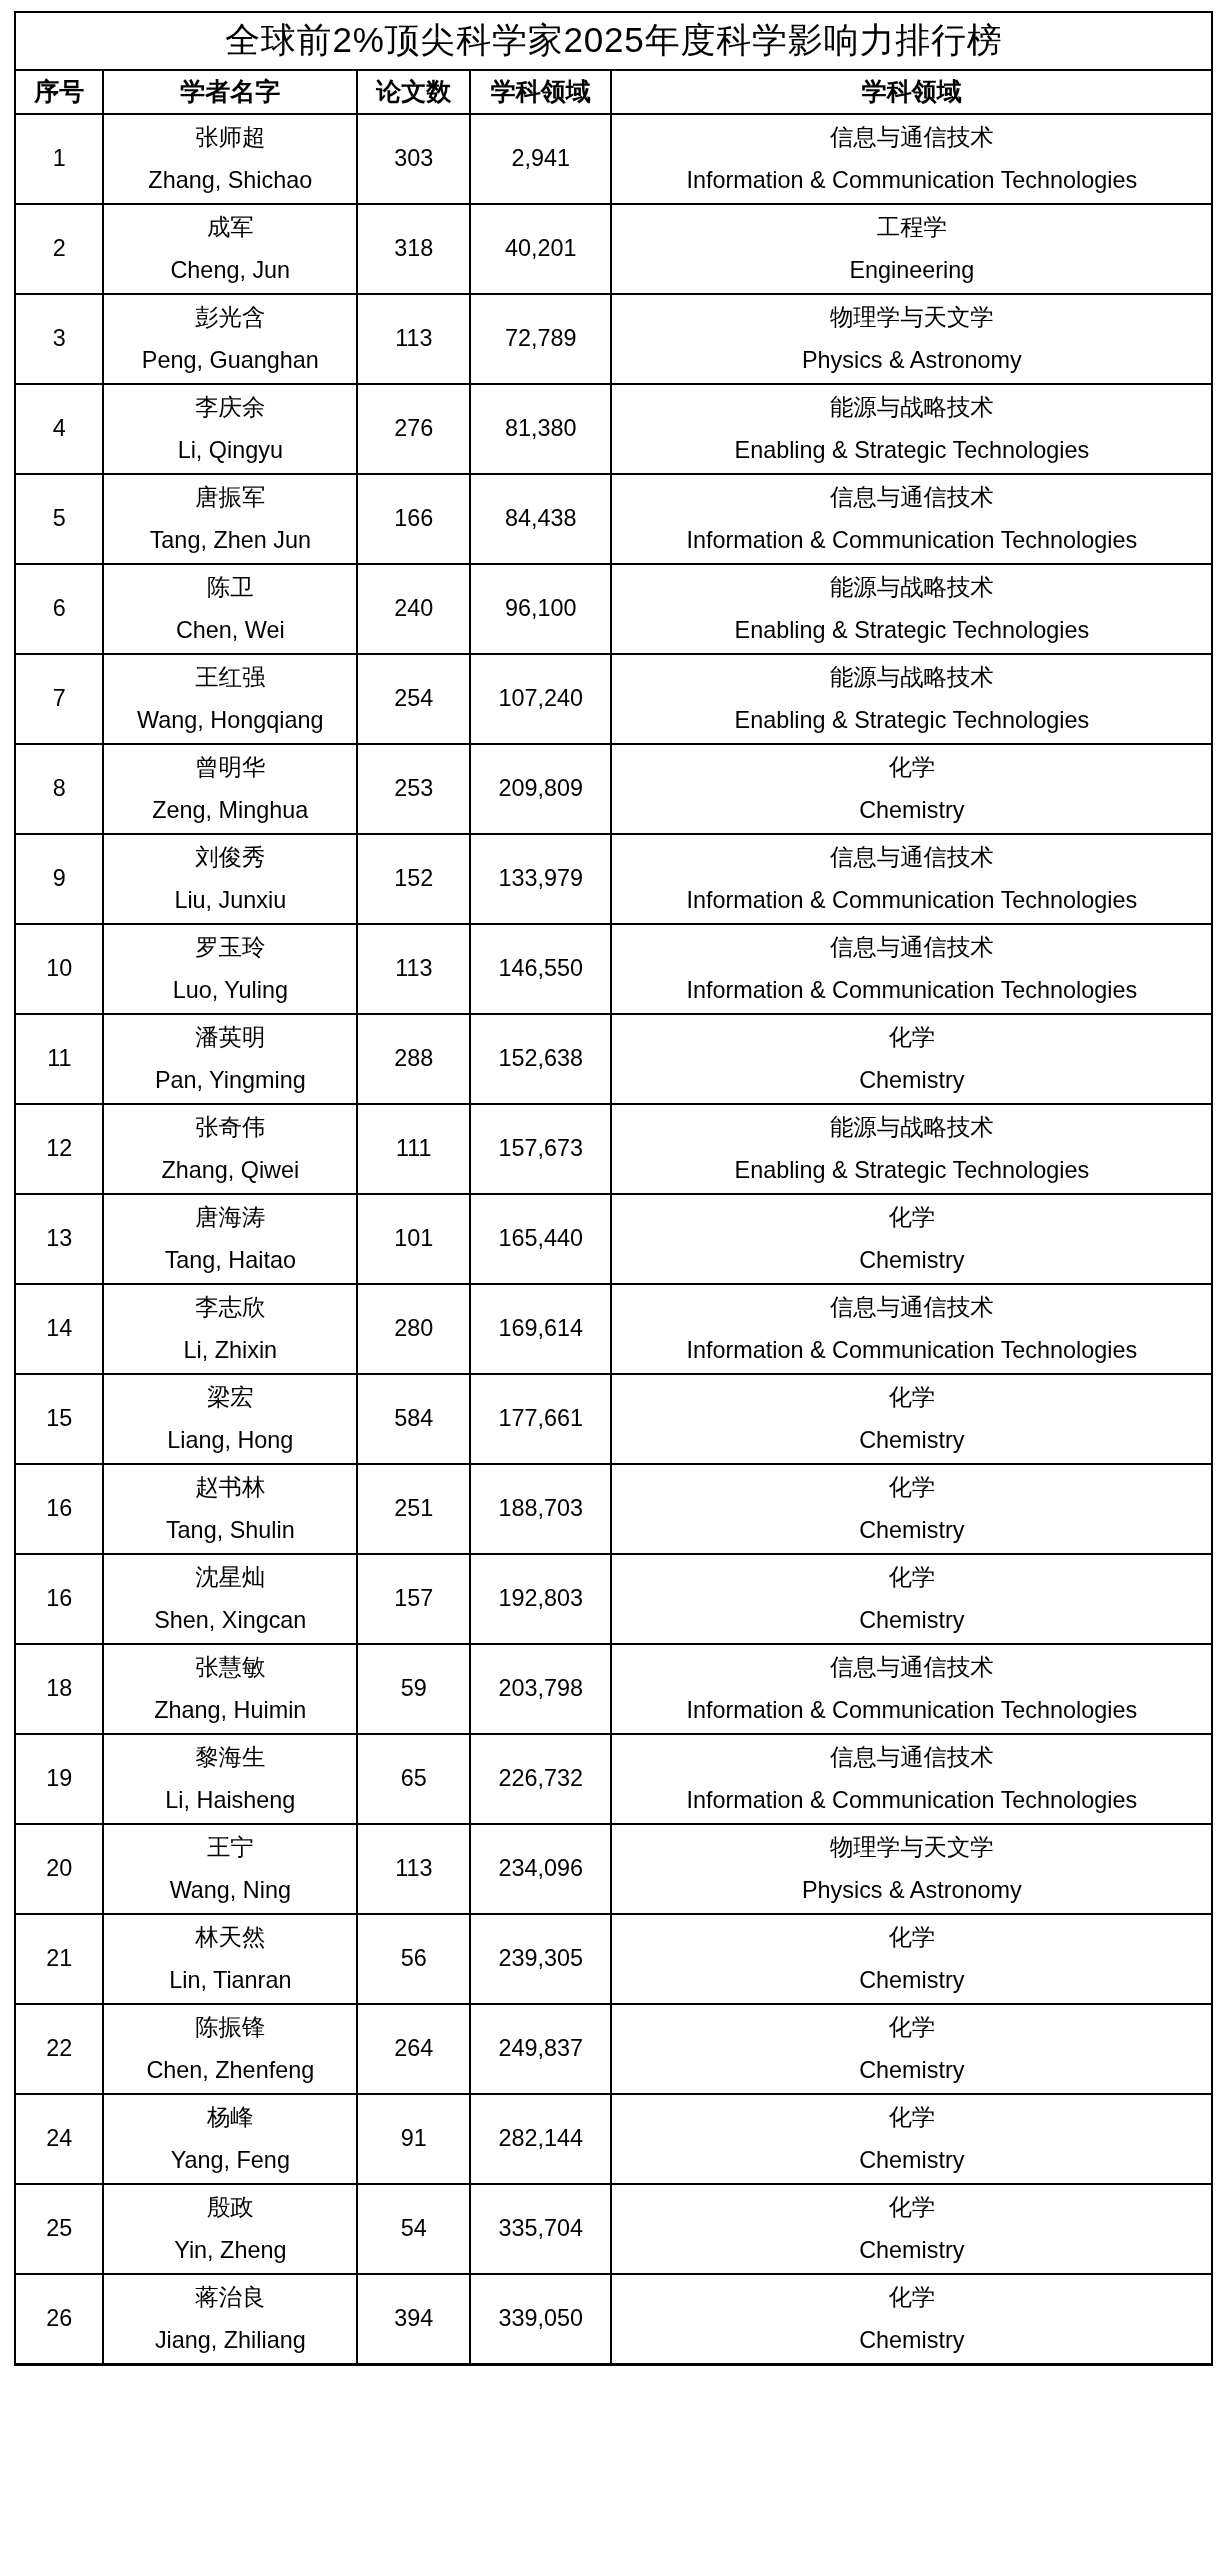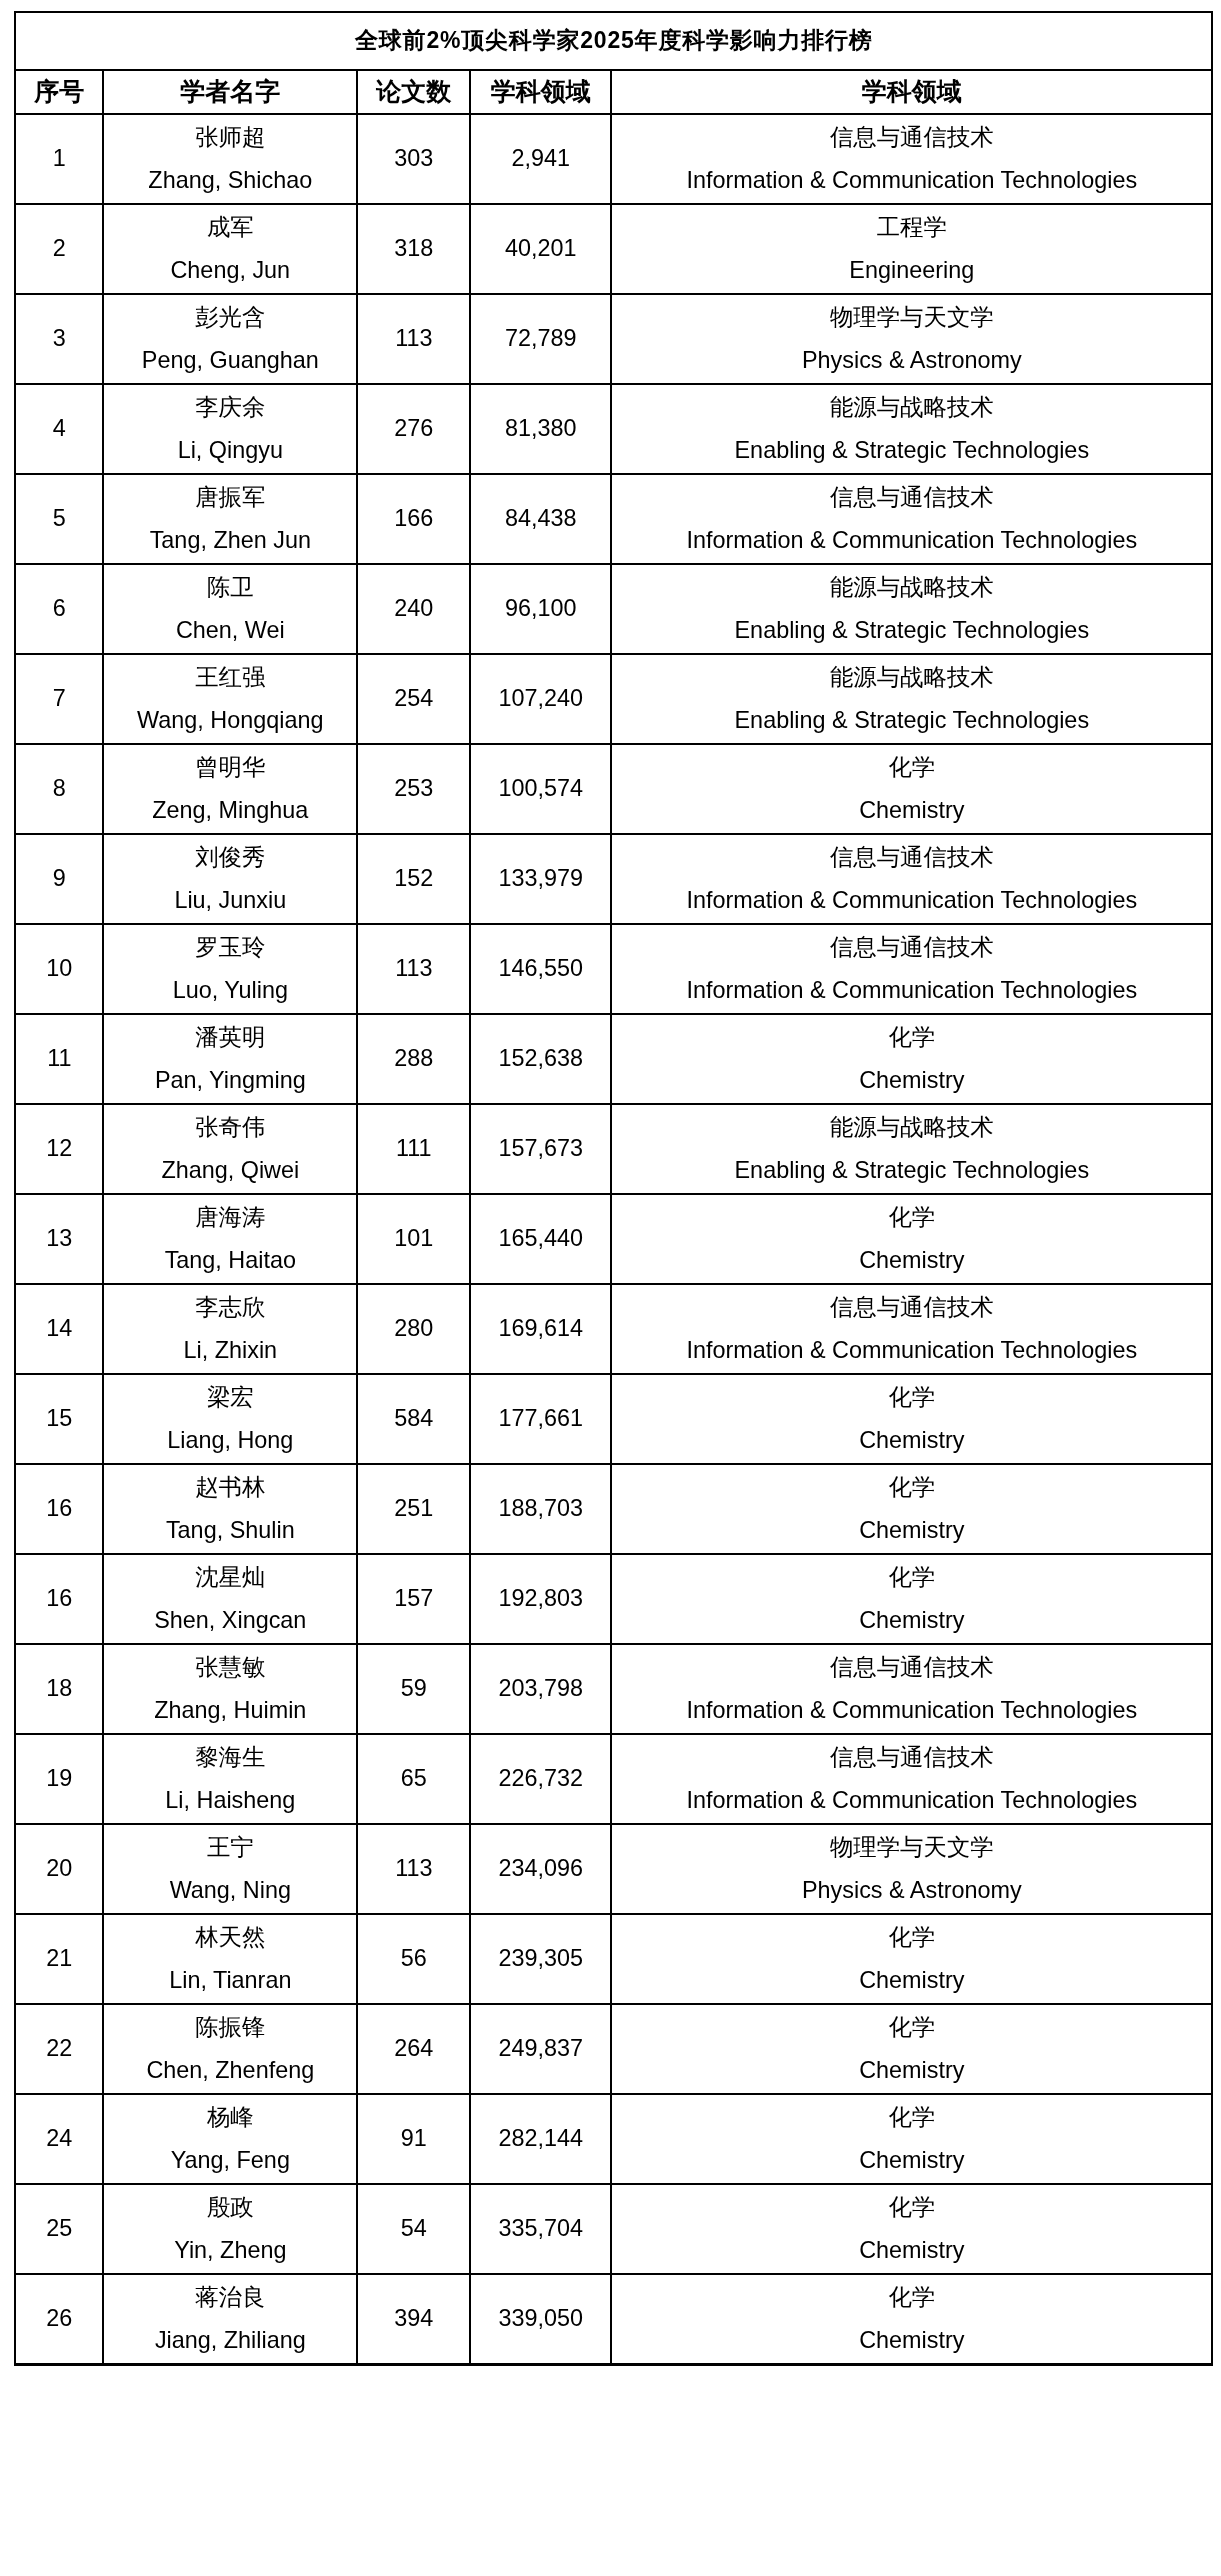--- a/index.html
+++ b/index.html
@@ -21,22 +21,22 @@
   table.ranking th,
   table.ranking td {
     border: 2.3px solid #000000;
     text-align: center;
     vertical-align: middle;
     padding: 0;
     overflow: hidden;
   }
   .title-cell {
     height: 56px;
-    font-size: 23px;
-    font-weight: bold;
+    font-size: 35px;
+    font-weight: normal;
     letter-spacing: 0.8px;
   }
   tr.header-row th {
     height: 42px;
     font-size: 25px;
     font-weight: bold;
   }
   table.ranking td {
     height: 88px;
     font-size: 23.4px;
@@ -212,21 +212,21 @@
           <div class="line">8</div>
         </td>
         <td>
           <div class="line">曾明华</div>
           <div class="line">Zeng, Minghua</div>
         </td>
         <td>
           <div class="line">253</div>
         </td>
         <td>
-          <div class="line">100,574</div>
+          <div class="line">209,809</div>
         </td>
         <td>
           <div class="line">化学</div>
           <div class="line">Chemistry</div>
         </td>
       </tr>
       <tr>
         <td>
           <div class="line">9</div>
         </td>

